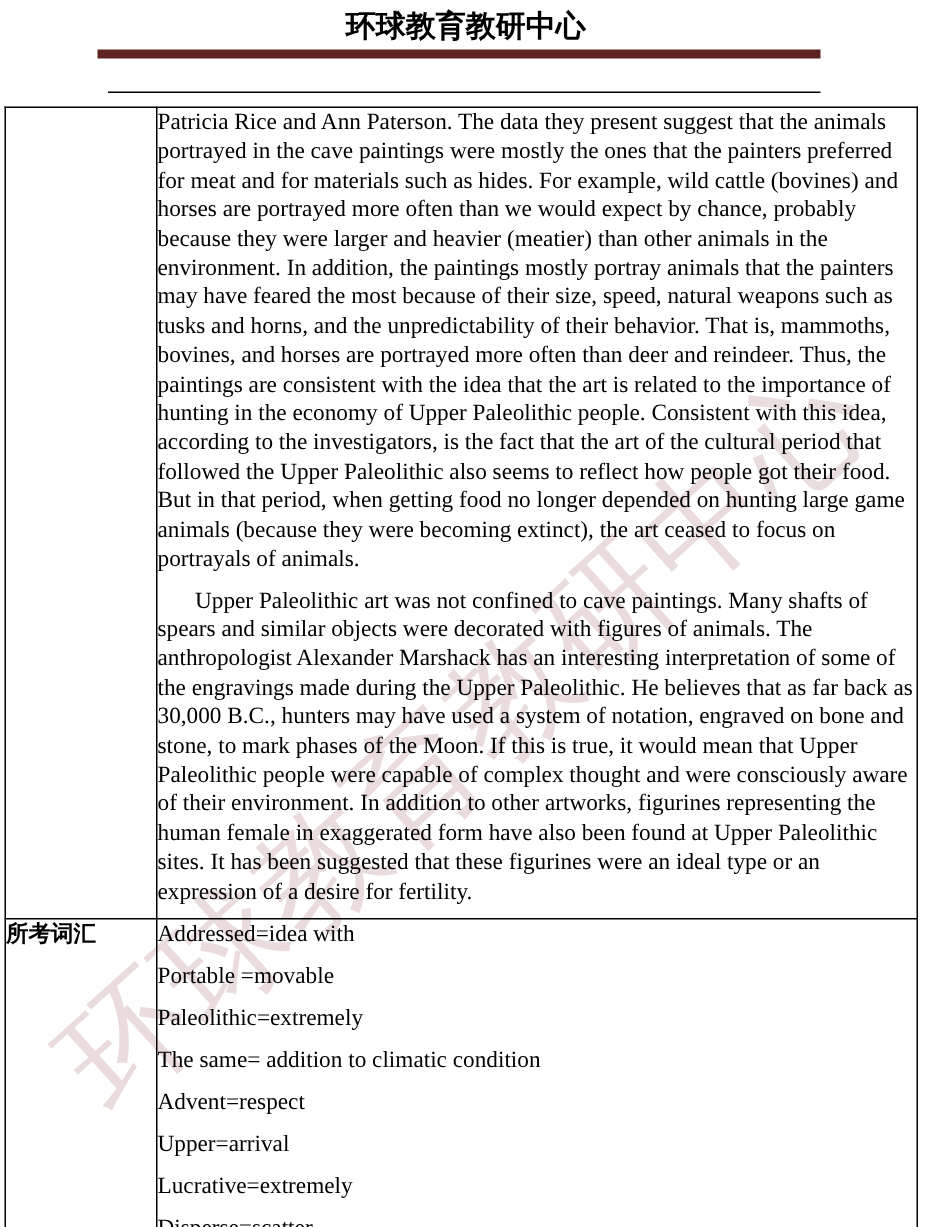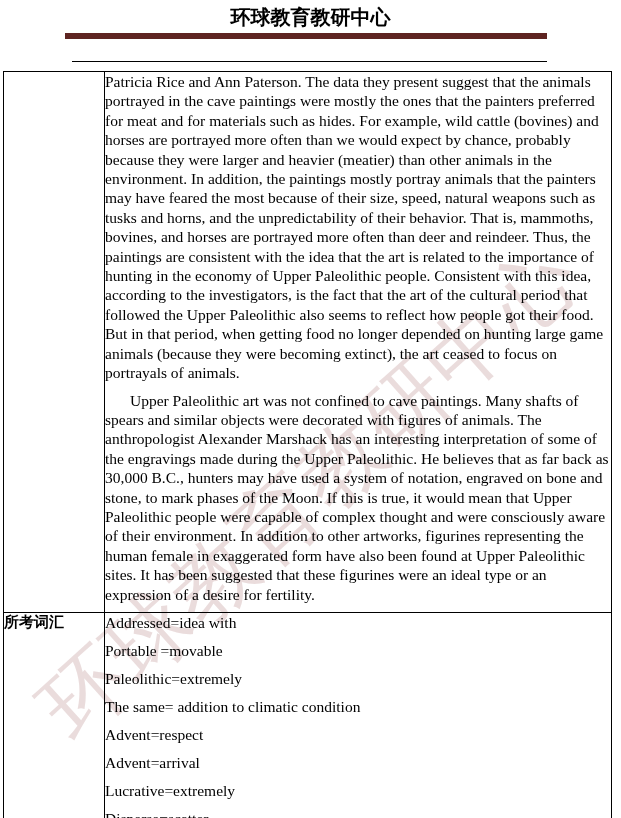--- a/index.html
+++ b/index.html
@@ -104,21 +104,21 @@
       </td>
     </tr>
     <tr>
       <td class="label-col label-cell">所考词汇</td>
       <td class="vocab-cell">
         <div class="vocab-item">Addressed=idea with</div>
         <div class="vocab-item">Portable =movable</div>
         <div class="vocab-item">Paleolithic=extremely</div>
         <div class="vocab-item">The same= addition to climatic condition</div>
         <div class="vocab-item">Advent=respect</div>
-        <div class="vocab-item">Advent=arrival</div>
+        <div class="vocab-item">Upper=arrival</div>
         <div class="vocab-item">Lucrative=extremely</div>
         <div class="vocab-item">Disperse=scatter</div>
       </td>
     </tr>
   </tbody>
     </table>
 
 </div>
 
 </body></html>

